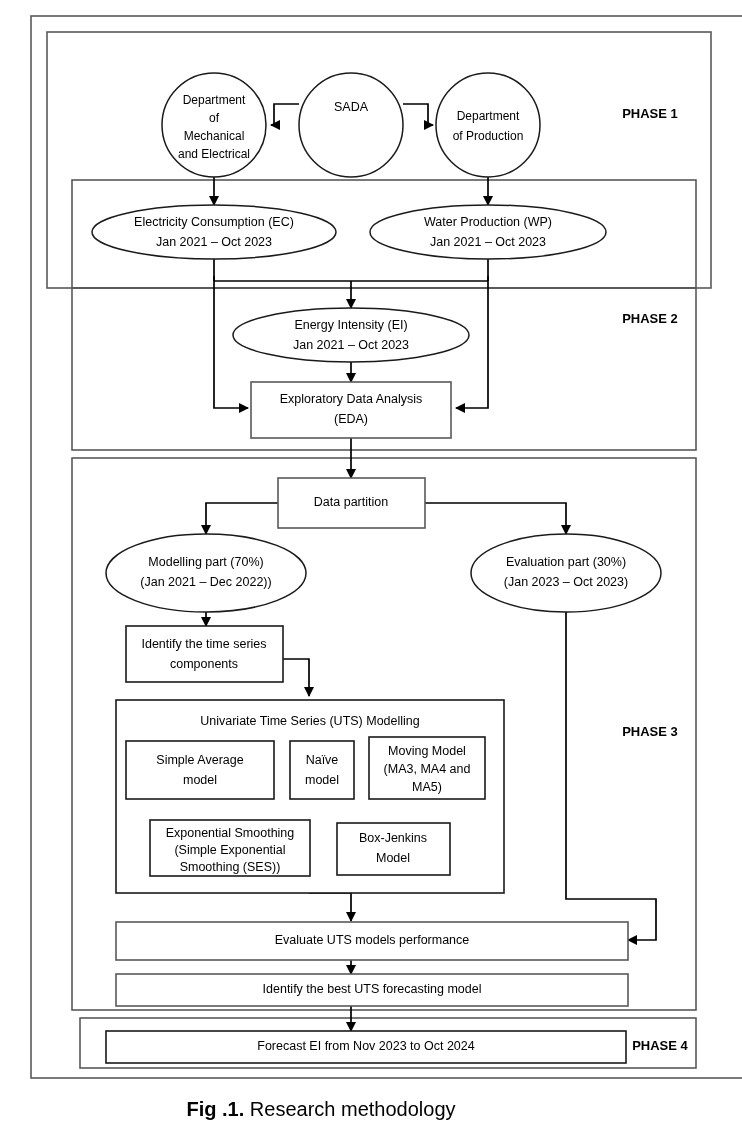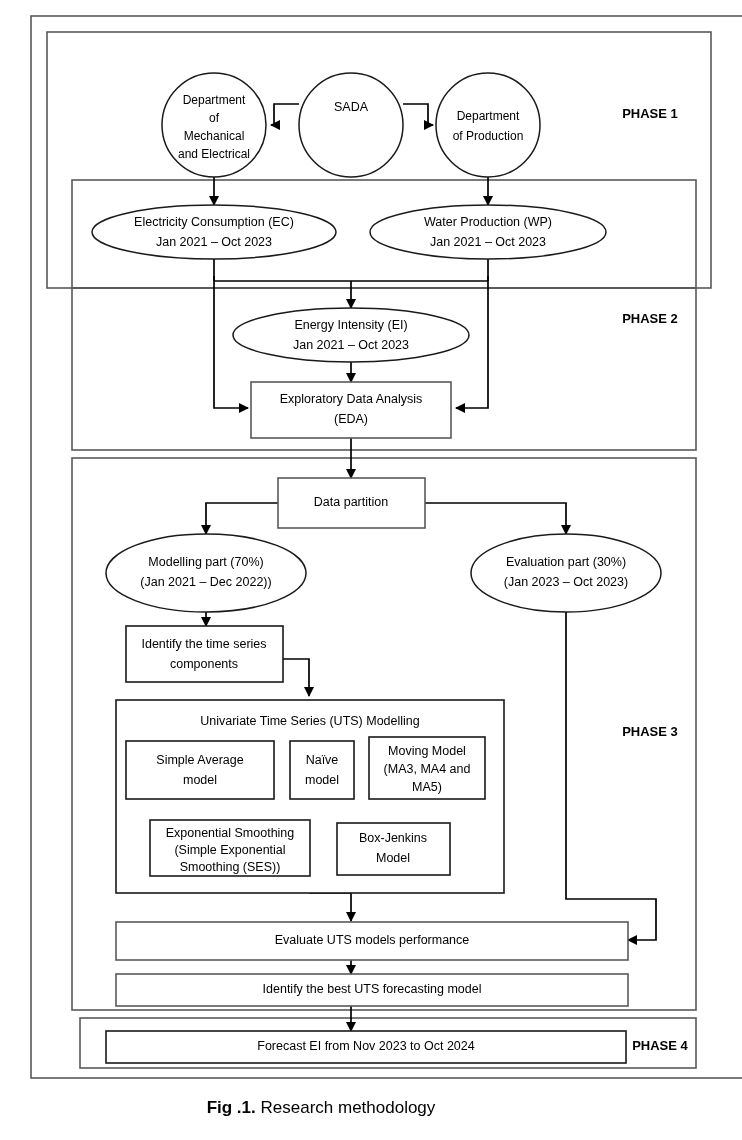--- a/index.html
+++ b/index.html
@@ -8,21 +8,21 @@
   svg{position:absolute;top:0;left:0;width:742px;height:1140px;}
   .frame{fill:none;stroke:#595959;stroke-width:1.6;}
   .node-box{fill:#ffffff;stroke:#595959;stroke-width:1.6;}
   .node-box-dark{fill:#ffffff;stroke:#1a1a1a;stroke-width:1.6;}
   .node-ell{fill:#ffffff;stroke:#1a1a1a;stroke-width:1.5;}
   .node-circ{fill:#ffffff;stroke:#1a1a1a;stroke-width:1.5;}
   .conn{fill:none;stroke:#000000;stroke-width:1.7;}
   .txt{font-family:"Liberation Sans",sans-serif;font-size:12.5px;fill:#000;text-anchor:middle;dominant-baseline:middle;}
   .txt-sm{font-size:12px;}
   .txt-ph{font-family:"Liberation Sans",sans-serif;font-size:13px;font-weight:bold;fill:#000;text-anchor:middle;dominant-baseline:middle;}
-  .caption{position:absolute;left:0;width:610px;text-align:center;font-size:17px;}
+  .caption{position:absolute;left:0;width:610px;text-align:center;font-size:20px;}
   .caption b{font-weight:bold;}
 </style>
 </head>
 <body>
 
 <div id="stage">
 
   <svg viewBox="0 0 742 1140">
     <defs>
       <marker id="arrow" viewBox="0 0 10 10" refX="9" refY="5" markerWidth="6" markerHeight="6" orient="auto-start-reverse">

